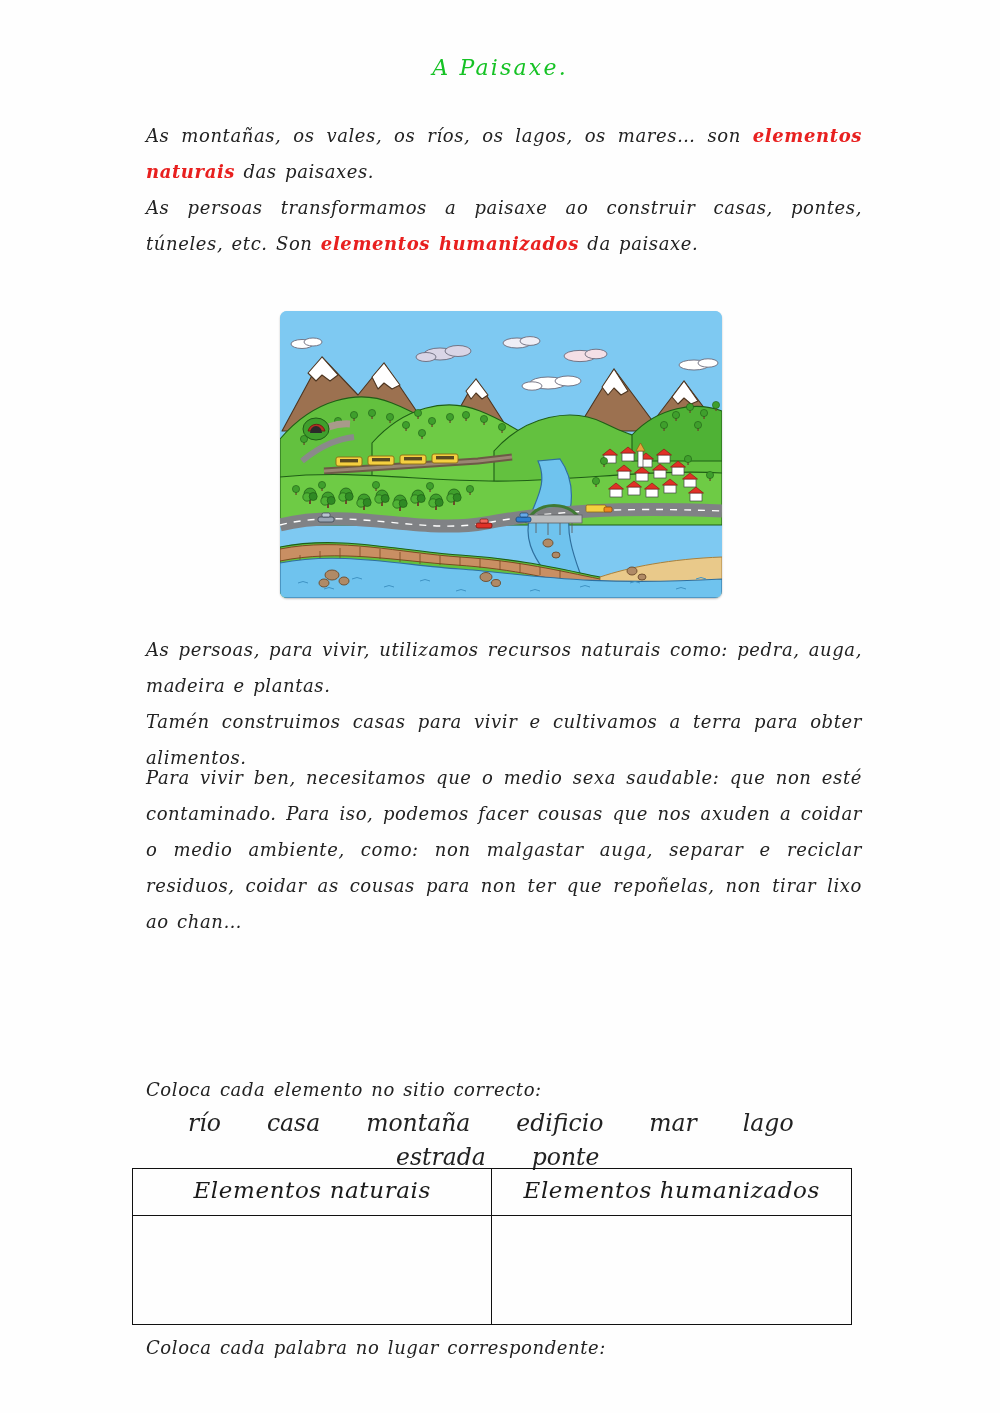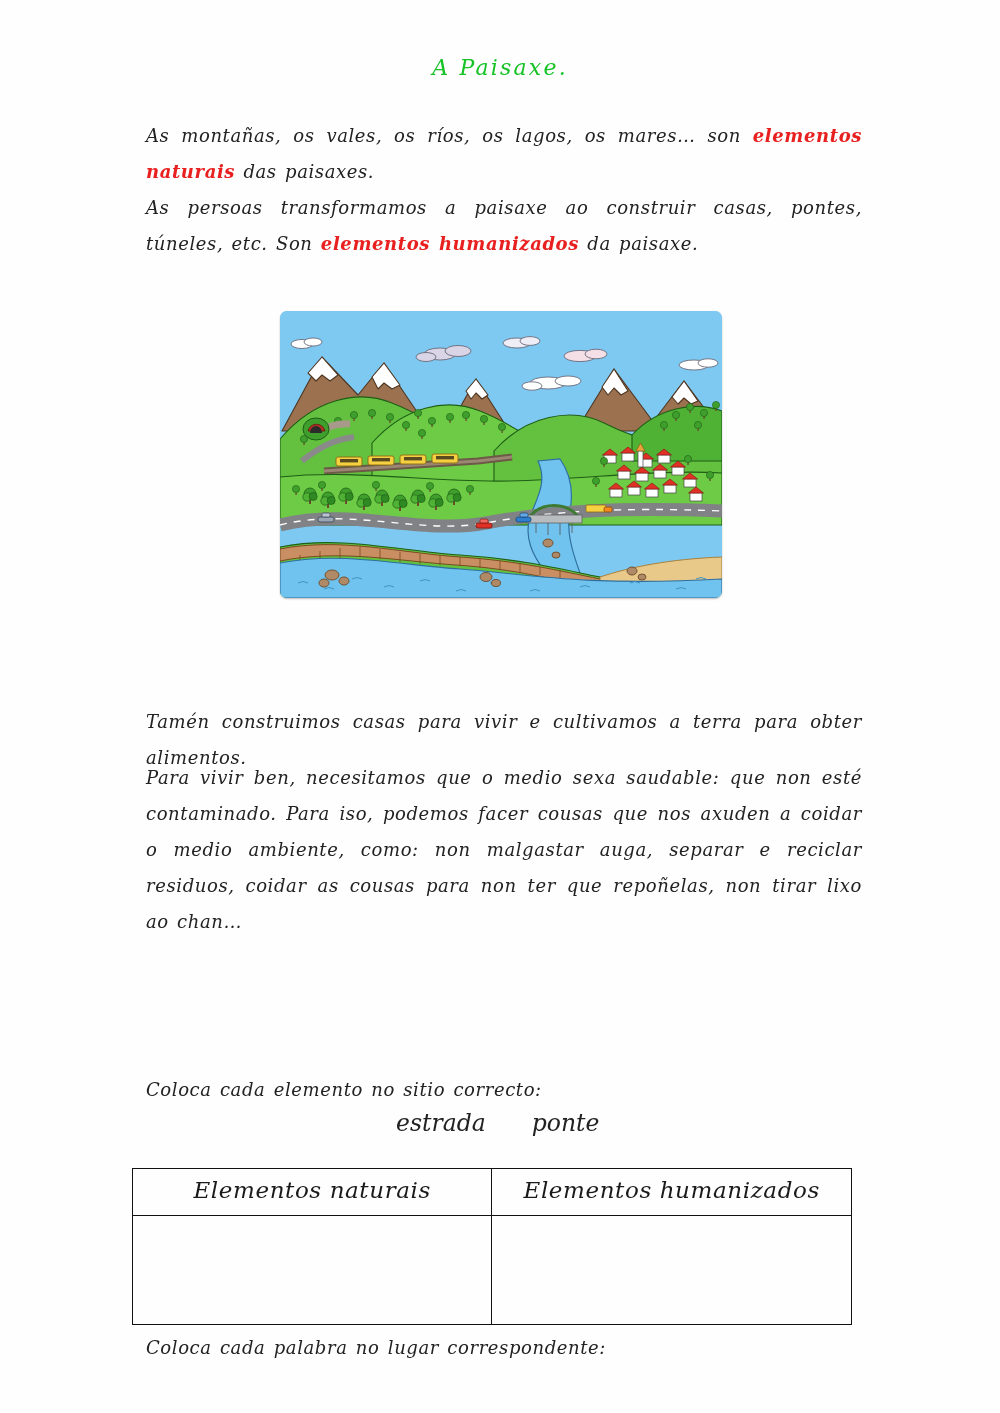--- a/index.html
+++ b/index.html
@@ -365,25 +365,34 @@
             <ellipse cx="216" cy="272" rx="4.5" ry="3.5"></ellipse>
           <ellipse cx="268" cy="232" rx="5" ry="4"></ellipse>
             <ellipse cx="276" cy="244" rx="4" ry="3"></ellipse>
           <ellipse cx="352" cy="260" rx="5" ry="4"></ellipse>
             <ellipse cx="362" cy="266" rx="4" ry="3"></ellipse>
         </g>
       </g>
     </svg>
   </div>
 
+  <div class="textblock para just" id="p3">As persoas, para vivir, utilizamos recursos naturais como: pedra, auga, madeira e plantas.</div>
   <div class="textblock para just" id="p4">Tamén construimos casas para vivir e cultivamos a terra para obter alimentos.</div>
   <div class="textblock para just" id="p5">Para vivir ben, necesitamos que o medio sexa saudable: que non esté contaminado. Para iso, podemos facer cousas que nos axuden a coidar o medio ambiente, como: non malgastar auga, separar e reciclar residuos, coidar as cousas para non ter que repoñelas, non tirar lixo ao chan…</div>
   <div class="textblock para" id="p7">Coloca cada elemento no sitio correcto:</div>
 
   <div class="wordbank">
+    <div class="wb-row r1">
+      <span>río</span>
+      <span>casa</span>
+      <span>montaña</span>
+      <span>edificio</span>
+      <span>mar</span>
+      <span>lago</span>
+    </div>
     <div class="wb-row r2">
       <span>estrada</span>
       <span>ponte</span>
     </div>
   </div>
 
   <table class="tbl">
     <tbody>
       <tr class="hdr">
         <td class="c1">Elementos naturais</td>

